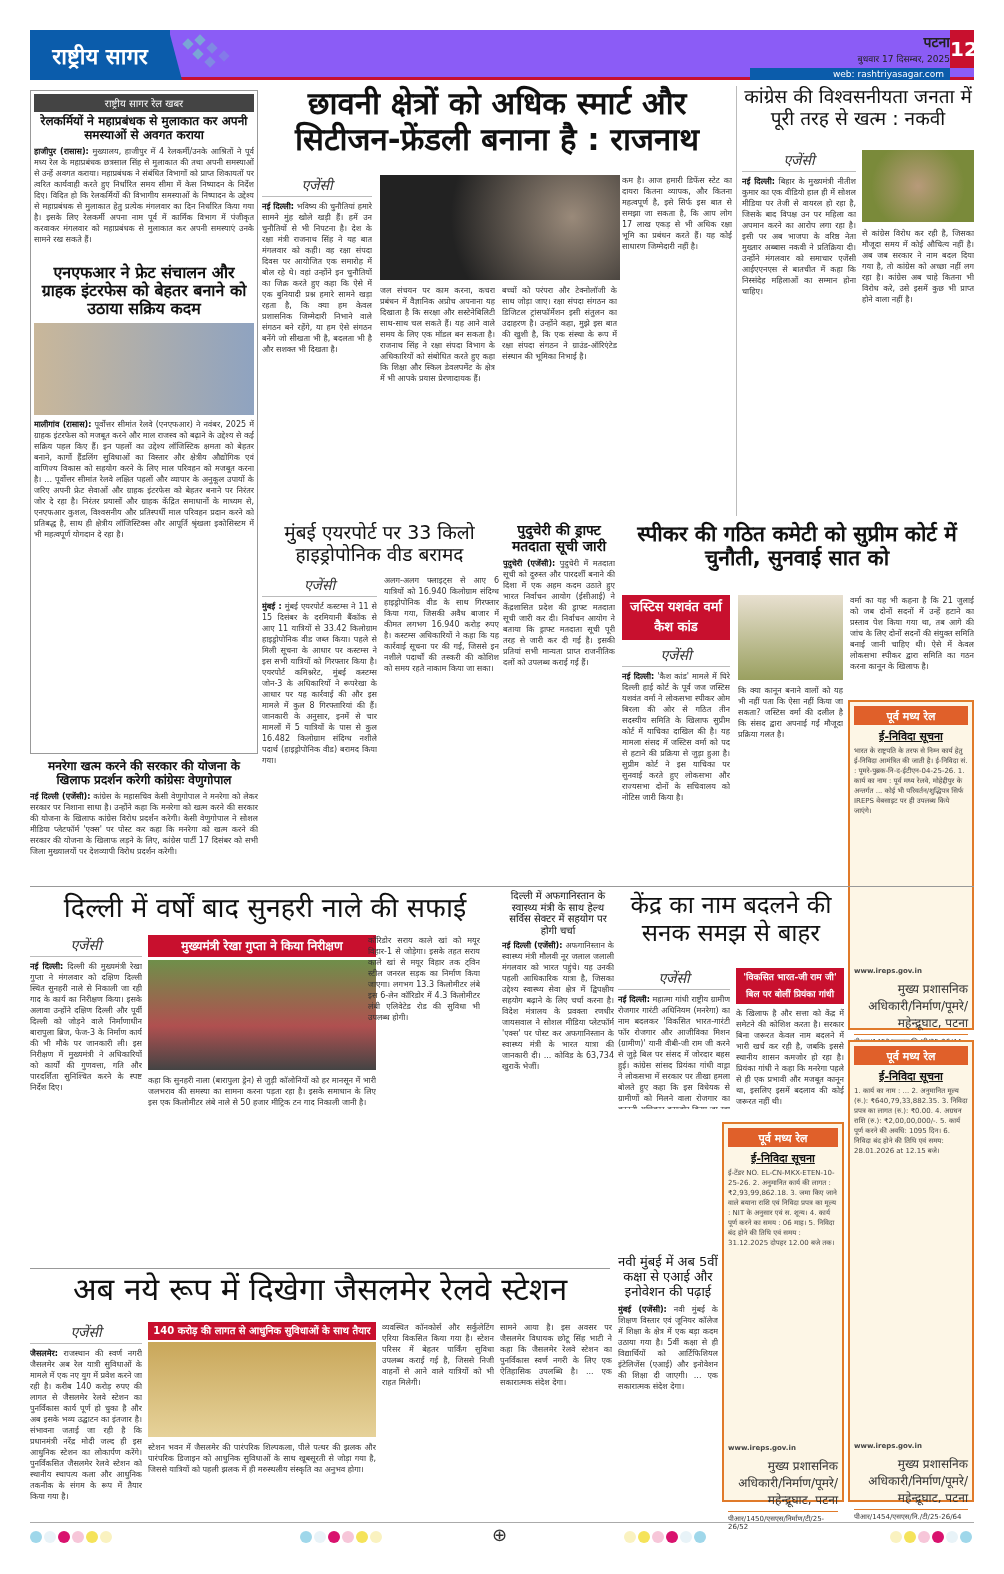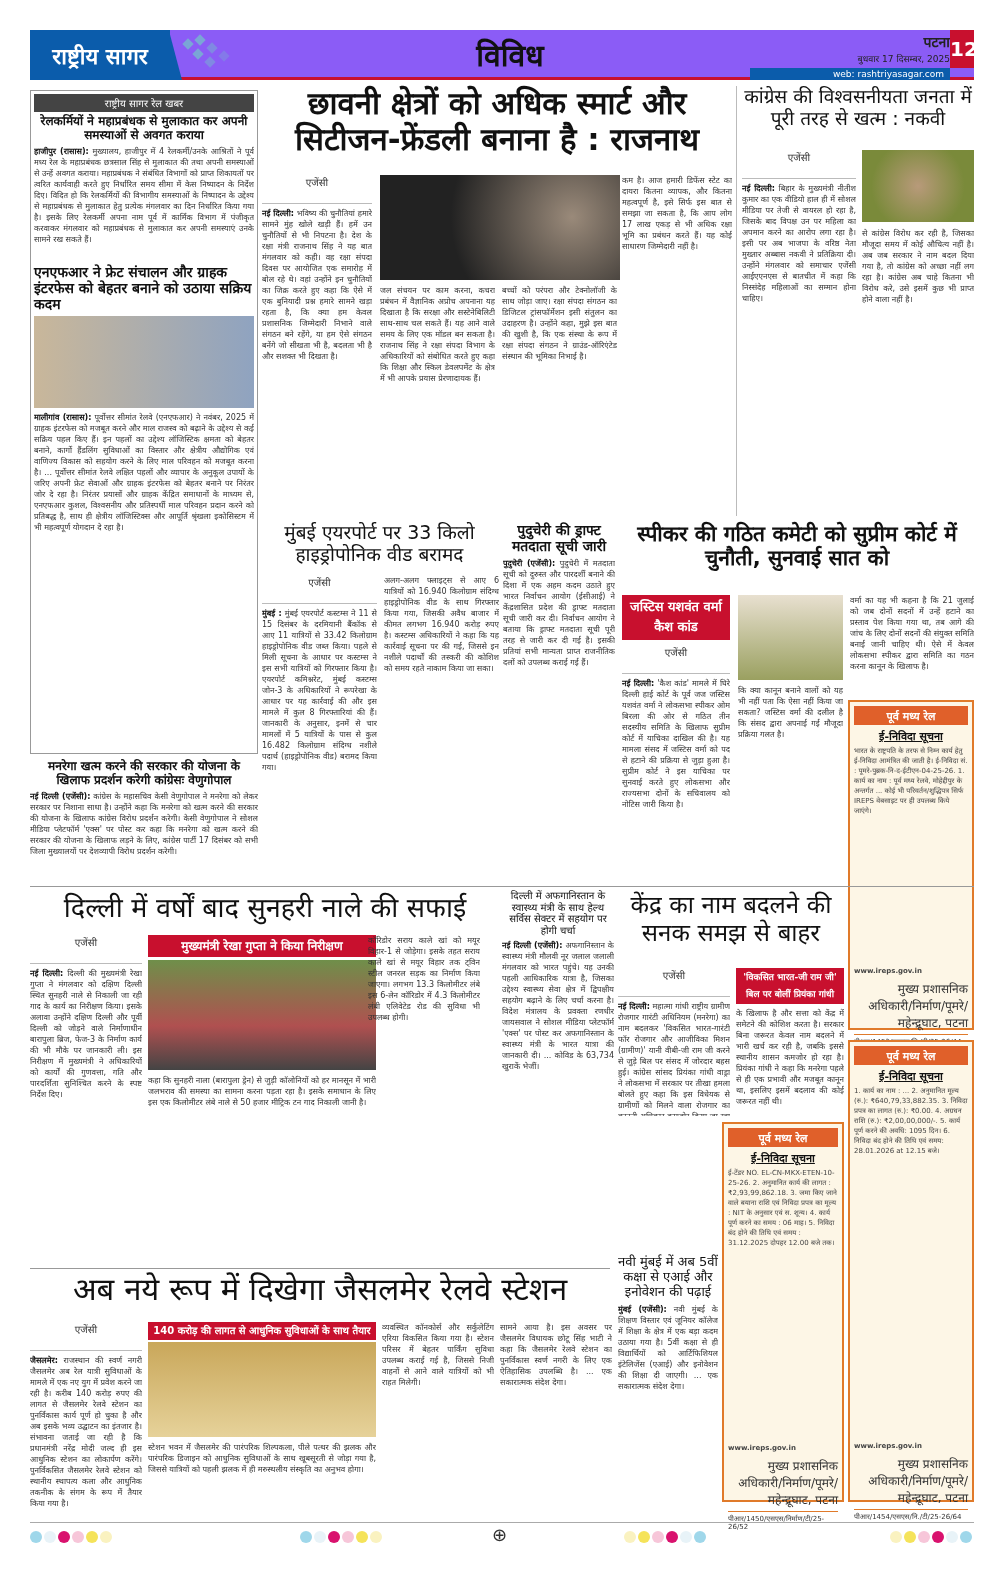--- a/index.html
+++ b/index.html
@@ -14,21 +14,21 @@
   .section-title { left: 380px; top: 4px; width: 200px; text-align:center; font-size: 30px; font-weight: bold; color:#111; font-family: "DejaVu Serif", serif; }
   .city { left: 810px; top: 2px; width: 110px; text-align:right; font-size: 14px; font-weight:bold; }
   .date { left: 790px; top: 22px; width: 130px; text-align:right; font-size: 9px; }
   .webbar { left: 720px; top: 38px; width: 200px; height: 12px; background:#0b5cab; color:#fff; font-size: 9px; text-align:right; padding-right:6px; line-height:12px; }
   .pageno { left: 920px; top: 0; width: 24px; height: 38px; background: #c8102e; color:#fff; font-weight:bold; font-size: 20px; text-align:center; line-height:38px; }
   
   .hl { font-weight: bold; color:#111; line-height: 1.15; }
   .serif { font-family: "DejaVu Serif", serif; }
   .body { font-size: 8px; line-height: 11px; color:#333; text-align: justify; overflow:hidden; }
   .body b { color:#111; }
-  .agency { font-size: 10px; text-align:center; border-bottom:1px solid #bbb; padding-bottom:14px; margin-bottom: 4px; color:#333; }
+  .agency { font-size: 14px; text-align:center; border-bottom:1px solid #bbb; padding-bottom:2px; margin-bottom: 4px; color:#333;font-style:italic; }
   .img { background: linear-gradient(135deg,#5a5a5a,#2a2a2a); }
   .redtag { background:#c8102e; color:#fff; font-weight:bold; text-align:center; }
   .boxed { border: 1px solid #999; }
   .rule-v { width:1px; background:#bbb; }
   .rule-h { height:1px; background:#999; }
   .tender { border: 2px solid #e07a2a; background:#fdf6e6; padding: 4px; }
   .tender .th { background:#e0602a; color:#fff; text-align:center; font-weight:bold; font-size: 11px; padding: 2px 0; }
   .tender .ts { text-align:center; font-weight:bold; font-size: 11px; text-decoration: underline; margin: 3px 0; color:#111; }
   .tender .tb { font-size: 7px; line-height: 10px; color:#444; }
   .tender .tf { font-size: 12px; text-align: right; margin-top:4px; color:#333; }
@@ -42,32 +42,31 @@
   <div class="abs brand-tail"></div>
   <div class="abs brand serif">राष्ट्रीय सागर</div>
   <div class="abs dots">
     <span style="left:4px;top:4px"></span>
       <span style="left:16px;top:0"></span>
       <span style="left:14px;top:14px"></span>
     <span style="left:28px;top:8px;opacity:.6"></span>
       <span style="left:26px;top:22px;opacity:.6"></span>
       <span style="left:40px;top:16px;opacity:.4"></span>
   </div>
-  <div class="abs section-title">विविध</div>
   <div class="abs city">पटना</div>
   <div class="abs date">बुधवार 17 दिसम्बर, 2025</div>
   <div class="abs webbar">web: rashtriyasagar.com</div>
   <div class="abs pageno">12</div>
 </div>
 
 <div class="abs boxed" style="left:30px;top:90px;width:228px;height:664px;padding:3px;">
   <div style="background:#444;color:#fff;text-align:center;font-size:10px;padding:2px;">राष्ट्रीय सागर रेल खबर</div>
   <div class="hl" style="font-size:12px;text-align:center;margin:3px 0;">रेलकर्मियों ने महाप्रबंधक से मुलाकात कर अपनी समस्याओं से अवगत कराया</div>
   <div class="body" style="height:112px;"><b>हाजीपुर (रासास):</b> <span>मुख्यालय, हाजीपुर में 4 रेलकर्मी/उनके आश्रितों ने पूर्व मध्य रेल के महाप्रबंधक छत्रसाल सिंह से मुलाकात की तथा अपनी समस्याओं से उन्हें अवगत कराया। महाप्रबंधक ने संबंधित विभागों को प्राप्त शिकायतों पर त्वरित कार्यवाही करते हुए निर्धारित समय सीमा में केस निष्पादन के निर्देश दिए। विदित हो कि रेलकर्मियों की विभागीय समस्याओं के निष्पादन के उद्देश्य से महाप्रबंधक से मुलाकात हेतु प्रत्येक मंगलवार का दिन निर्धारित किया गया है। इसके लिए रेलकर्मी अपना नाम पूर्व में कार्मिक विभाग में पंजीकृत करवाकर मंगलवार को महाप्रबंधक से मुलाकात कर अपनी समस्याएं उनके सामने रख सकते हैं।</span></div>
-  <div class="hl" style="font-size:14px;text-align:left;margin:6px 0 4px;">एनएफआर ने फ्रेट संचालन और ग्राहक इंटरफेस को बेहतर बनाने को उठाया सक्रिय कदम</div>
+  <div class="hl" style="font-size:16px;text-align:center;margin:6px 0 4px;">एनएफआर ने फ्रेट संचालन और ग्राहक इंटरफेस को बेहतर बनाने को उठाया सक्रिय कदम</div>
   <div class="img" style="height:92px;background:linear-gradient(90deg,#c9b79a,#8fa3c0);"></div>
   <div class="body" style="height:390px;margin-top:4px;"><b>मालीगांव (रासास):</b> <span>पूर्वोत्तर सीमांत रेलवे (एनएफआर) ने नवंबर, 2025 में ग्राहक इंटरफेस को मजबूत करने और माल राजस्व को बढ़ाने के उद्देश्य से कई सक्रिय पहल किए हैं। इन पहलों का उद्देश्य लॉजिस्टिक क्षमता को बेहतर बनाने, कार्गो हैंडलिंग सुविधाओं का विस्तार और क्षेत्रीय औद्योगिक एवं वाणिज्य विकास को सहयोग करने के लिए माल परिवहन को मजबूत करना है। ... पूर्वोत्तर सीमांत रेलवे लक्षित पहलों और व्यापार के अनुकूल उपायों के जरिए अपनी फ्रेट सेवाओं और ग्राहक इंटरफेस को बेहतर बनाने पर निरंतर जोर दे रहा है। निरंतर प्रयासों और ग्राहक केंद्रित समाधानों के माध्यम से, एनएफआर कुशल, विश्वसनीय और प्रतिस्पर्धी माल परिवहन प्रदान करने को प्रतिबद्ध है, साथ ही क्षेत्रीय लॉजिस्टिक्स और आपूर्ति श्रृंखला इकोसिस्टम में भी महत्वपूर्ण योगदान दे रहा है।</span></div>
 </div>
 
 <div class="abs" style="left:30px;top:760px;width:228px;height:120px;">
   <div class="hl" style="font-size:12px;text-align:center;">मनरेगा खत्म करने की सरकार की योजना के खिलाफ प्रदर्शन करेगी कांग्रेसः वेणुगोपाल</div>
   <div class="body" style="height:80px;margin-top:3px;"><b>नई दिल्ली (एजेंसी):</b> <span>कांग्रेस के महासचिव केसी वेणुगोपाल ने मनरेगा को लेकर सरकार पर निशाना साधा है। उन्होंने कहा कि मनरेगा को खत्म करने की सरकार की योजना के खिलाफ कांग्रेस विरोध प्रदर्शन करेगी। केसी वेणुगोपाल ने सोशल मीडिया प्लेटफॉर्म 'एक्स' पर पोस्ट कर कहा कि मनरेगा को खत्म करने की सरकार की योजना के खिलाफ लड़ने के लिए, कांग्रेस पार्टी 17 दिसंबर को सभी जिला मुख्यालयों पर देशव्यापी विरोध प्रदर्शन करेगी।</span></div>
 </div>
 
 <div class="abs" style="left:262px;top:86px;width:470px;">

